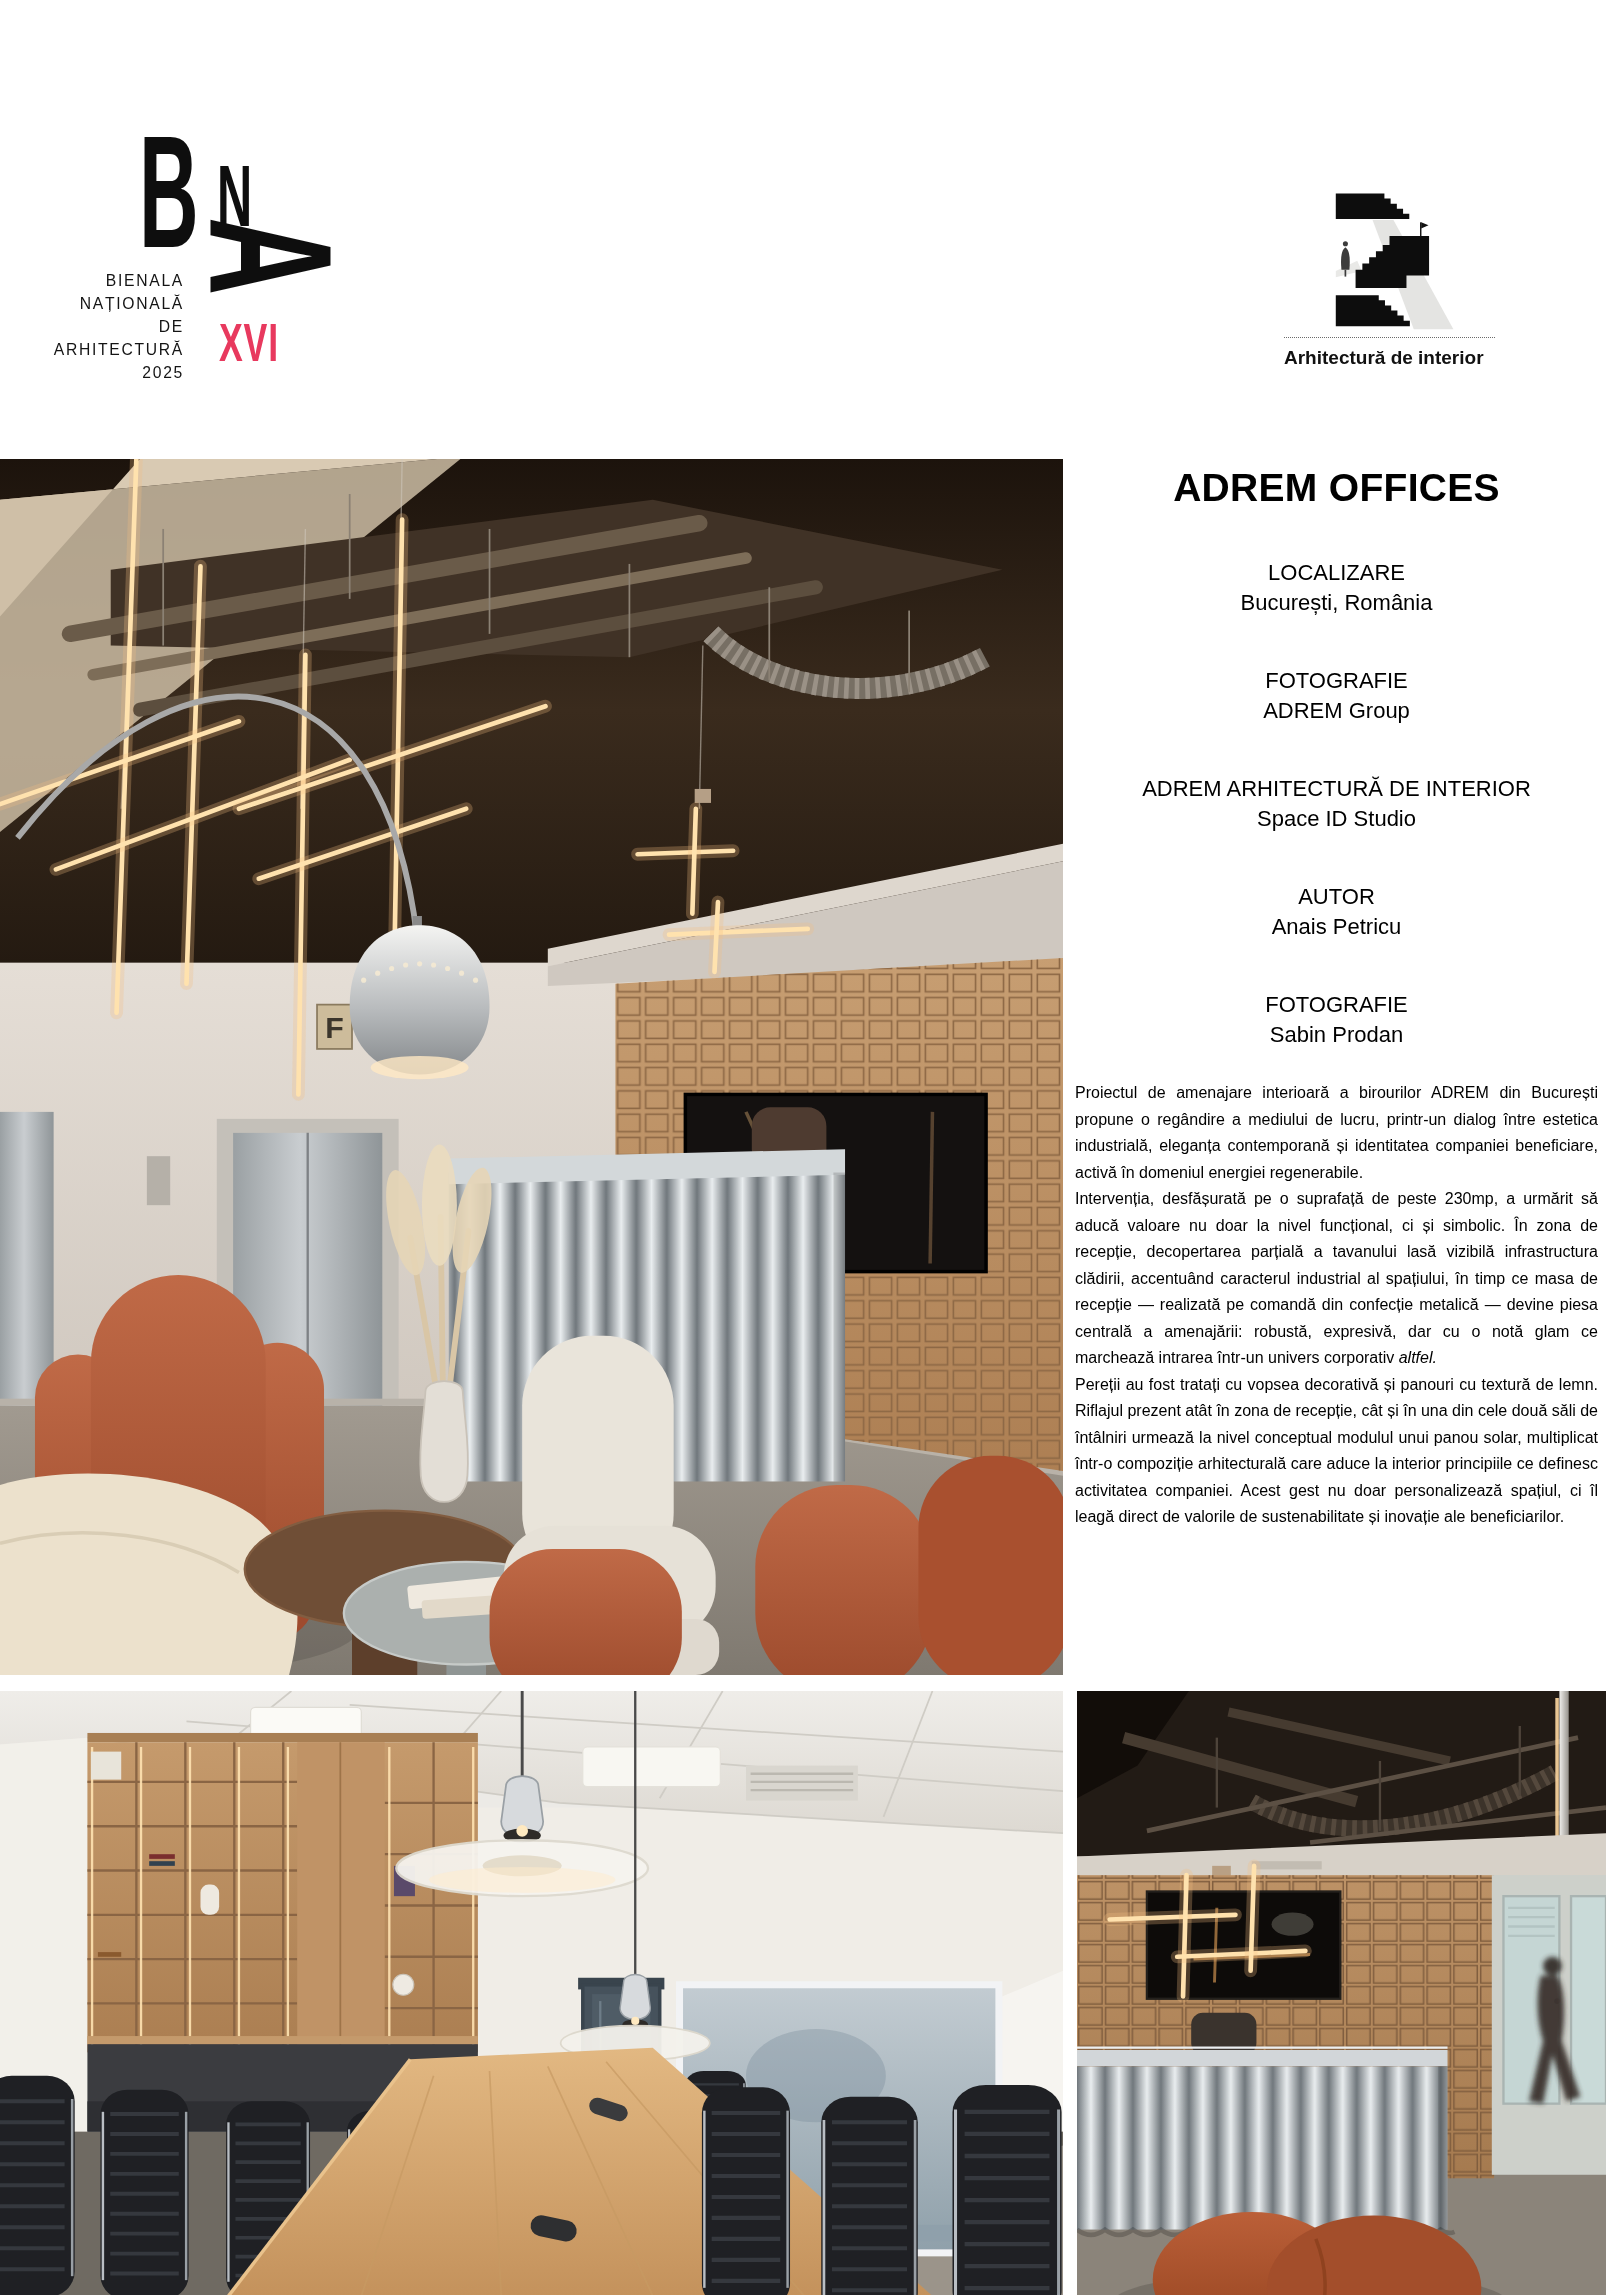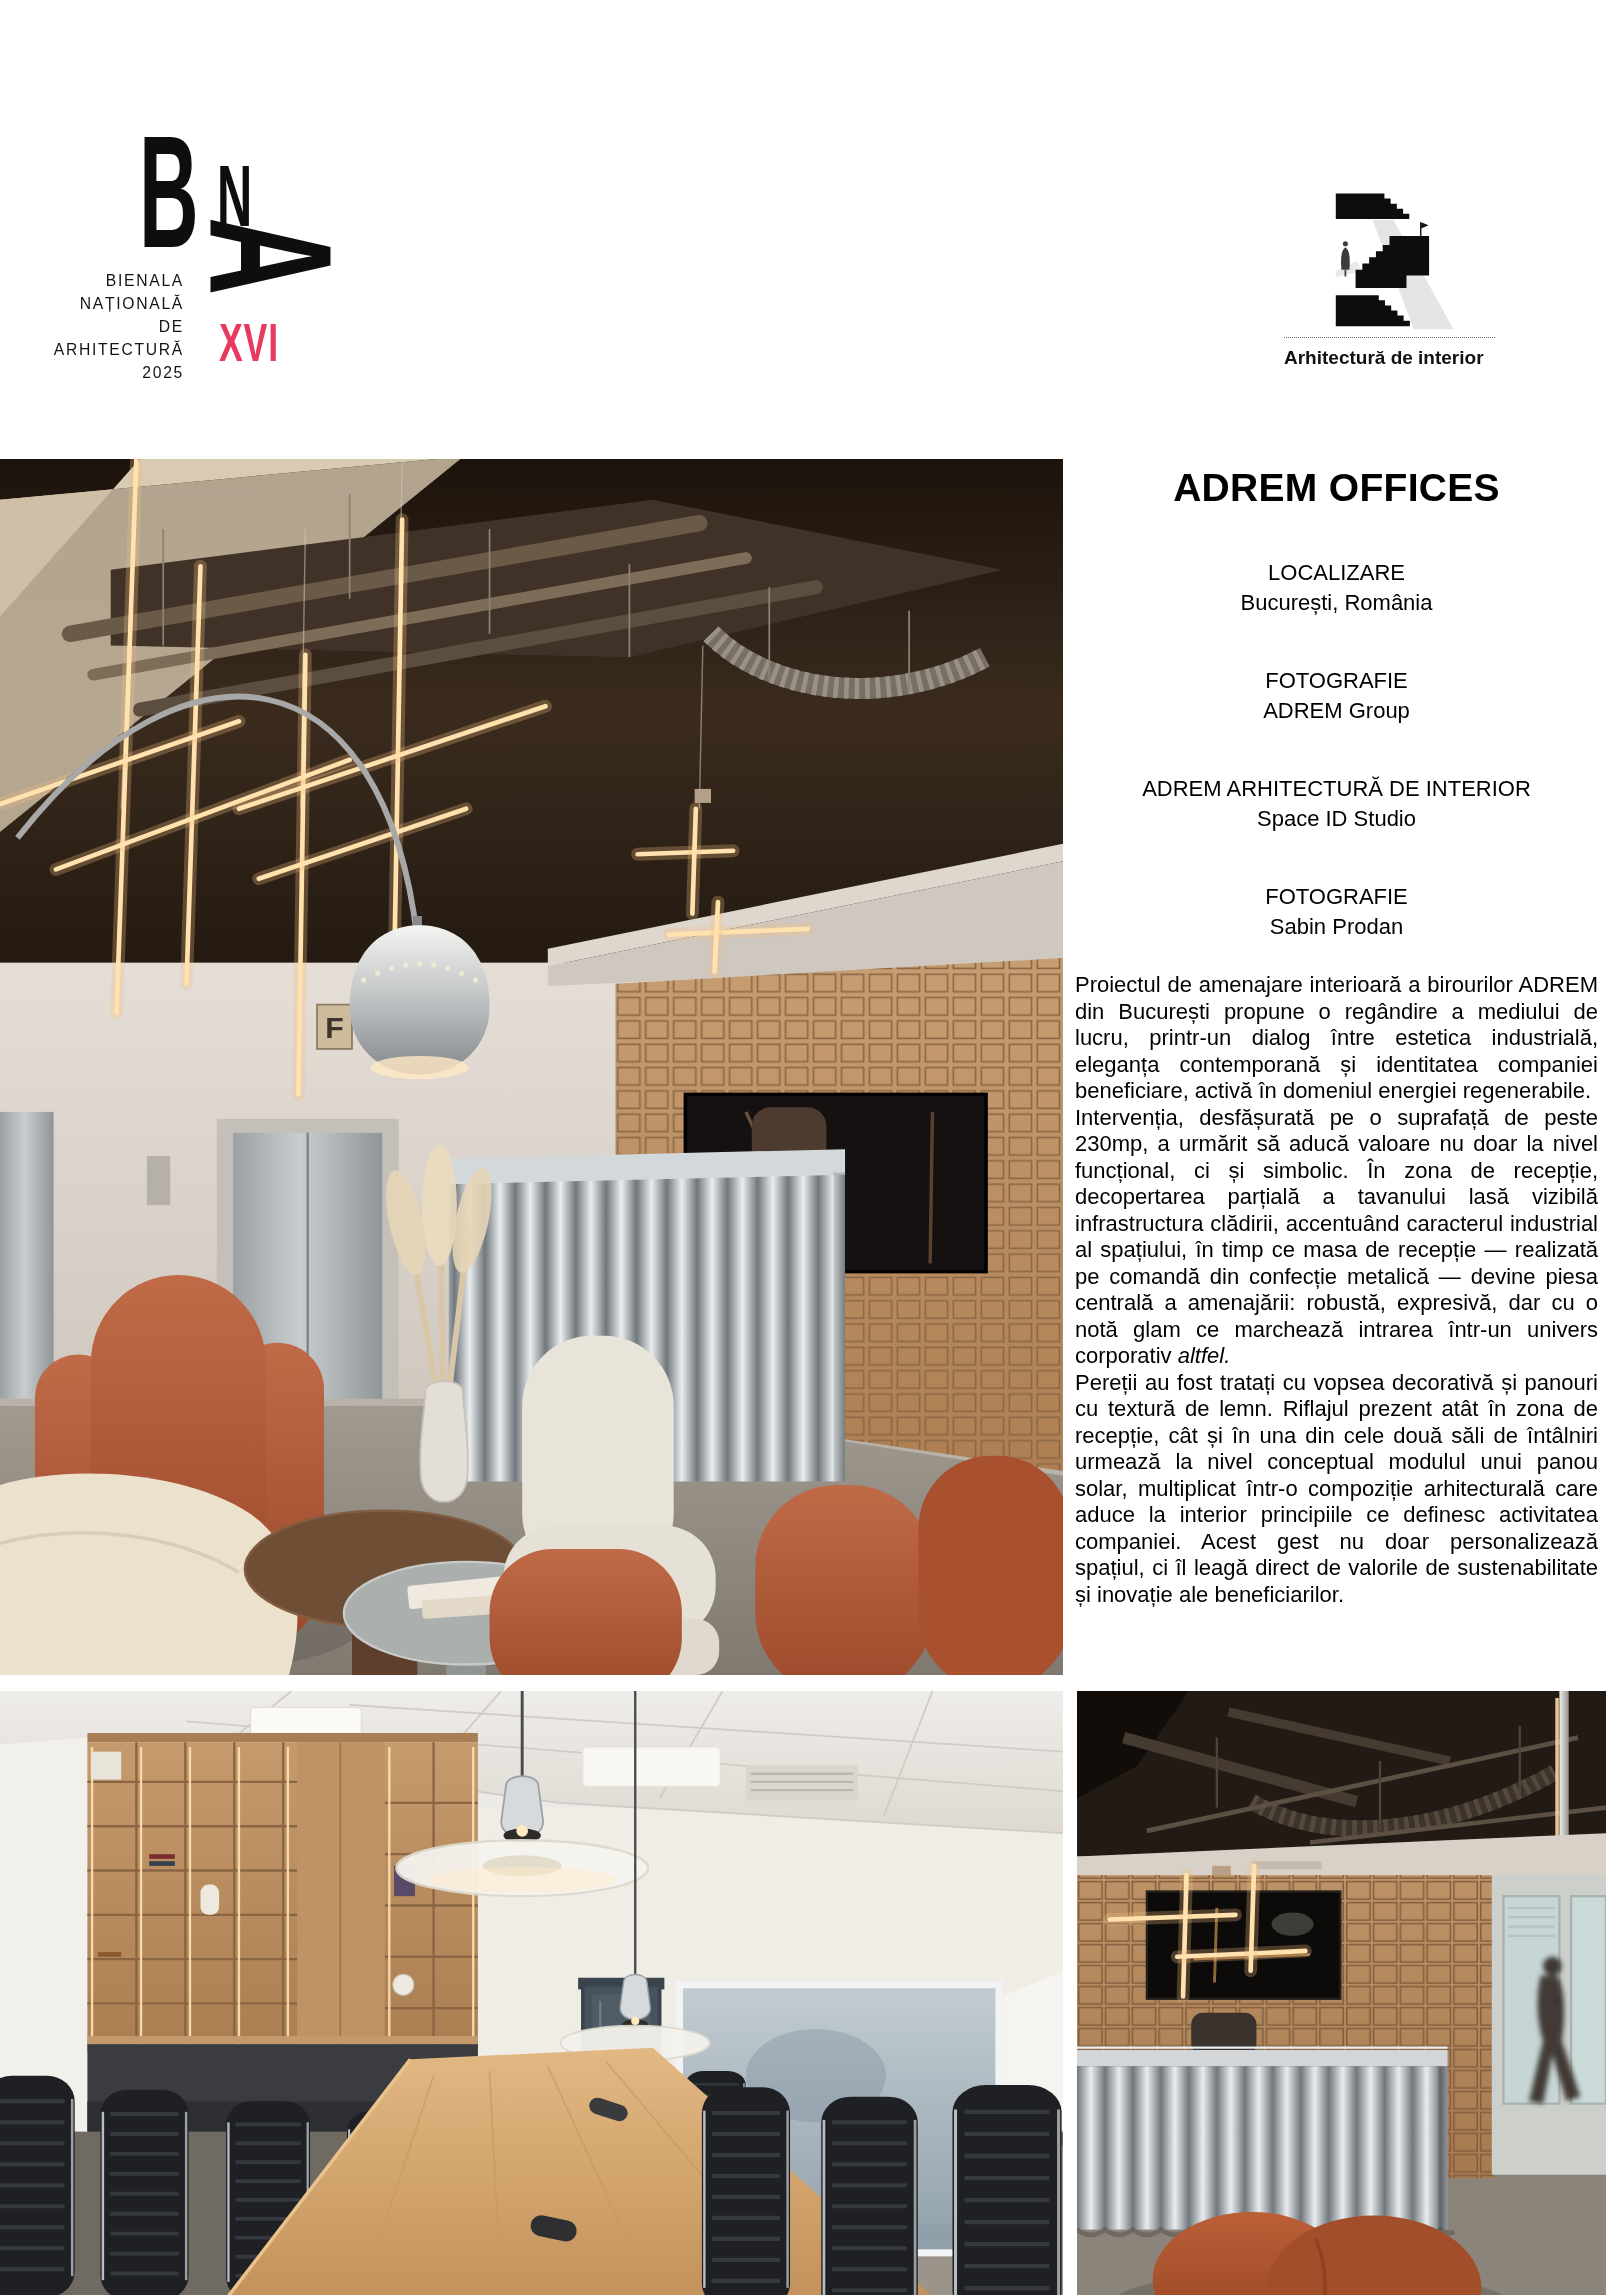--- a/index.html
+++ b/index.html
@@ -20,21 +20,21 @@
   .cat-rule{margin-top:4.7px;height:0;border-top:1.7px dotted #6b6b6b;}
   .cat-label{margin-top:9.3px;text-align:left;font-size:19px;font-weight:700;color:#111;}
 
   
   .info{position:absolute;left:1075px;top:466px;width:523px;}
   .info h1{margin:0;text-align:center;font-size:39px;font-weight:700;letter-spacing:0.3px;}
   .details{margin-top:43px;}
   .detail{text-align:center;margin-bottom:19px;font-size:22px;line-height:30px;}
   .detail .lbl{display:block;font-weight:400;margin-top:48px;}
   .detail .val{display:block;font-weight:400;}
-  .desc{margin-top:30px;font-size:22px;line-height:26.5px;text-align:justify;}
+  .desc{margin-top:30px;font-size:16px;line-height:26.5px;text-align:justify;}
   .desc p{margin:0;}
   .desc em{font-style:italic;}
 
   
   .photo{position:absolute;overflow:hidden;background:#b9b2a8;}
   .photo svg{display:block;width:100%;height:100%;}
   .ph-main{left:0;top:459px;width:1063px;height:1216px;}
   .ph-left{left:0;top:1691px;width:1063px;height:605px;}
   .ph-right{left:1077px;top:1691px;width:529px;height:605px;}
 
@@ -85,20 +85,24 @@
         <span class="lbl">LOCALIZARE</span>
         <span class="val">București, România</span>
       </div>
       <div class="detail">
         <span class="lbl">FOTOGRAFIE</span>
         <span class="val">ADREM Group</span>
       </div>
       <div class="detail">
         <span class="lbl">ADREM ARHITECTURĂ DE INTERIOR</span>
         <span class="val">Space ID Studio</span>
+      </div>
+      <div class="detail">
+        <span class="lbl">AUTOR</span>
+        <span class="val">Anais Petricu</span>
       </div>
       <div class="detail">
         <span class="lbl">FOTOGRAFIE</span>
         <span class="val">Sabin Prodan</span>
       </div>
     </div>
     <div class="desc">
       <p><span>Proiectul de amenajare interioară a birourilor ADREM din București propune o regândire a mediului de lucru, printr-un dialog între estetica industrială, eleganța contemporană și identitatea companiei beneficiare, activă în domeniul energiei regenerabile.</span><em></em></p>
       <p><span>Intervenția, desfășurată pe o suprafață de peste 230mp, a urmărit să aducă valoare nu doar la nivel funcțional, ci și simbolic. În zona de recepție, decopertarea parțială a tavanului lasă vizibilă infrastructura clădirii, accentuând caracterul industrial al spațiului, în timp ce masa de recepție — realizată pe comandă din confecție metalică — devine piesa centrală a amenajării: robustă, expresivă, dar cu o notă glam ce marchează intrarea într-un univers corporativ </span><em>altfel.</em></p>
       <p><span>Pereții au fost tratați cu vopsea decorativă și panouri cu textură de lemn. Riflajul prezent atât în zona de recepție, cât și în una din cele două săli de întâlniri urmează la nivel conceptual modulul unui panou solar, multiplicat într-o compoziție arhitecturală care aduce la interior principiile ce definesc activitatea companiei. Acest gest nu doar personalizează spațiul, ci îl leagă direct de valorile de sustenabilitate și inovație ale beneficiarilor.</span><em></em></p>

